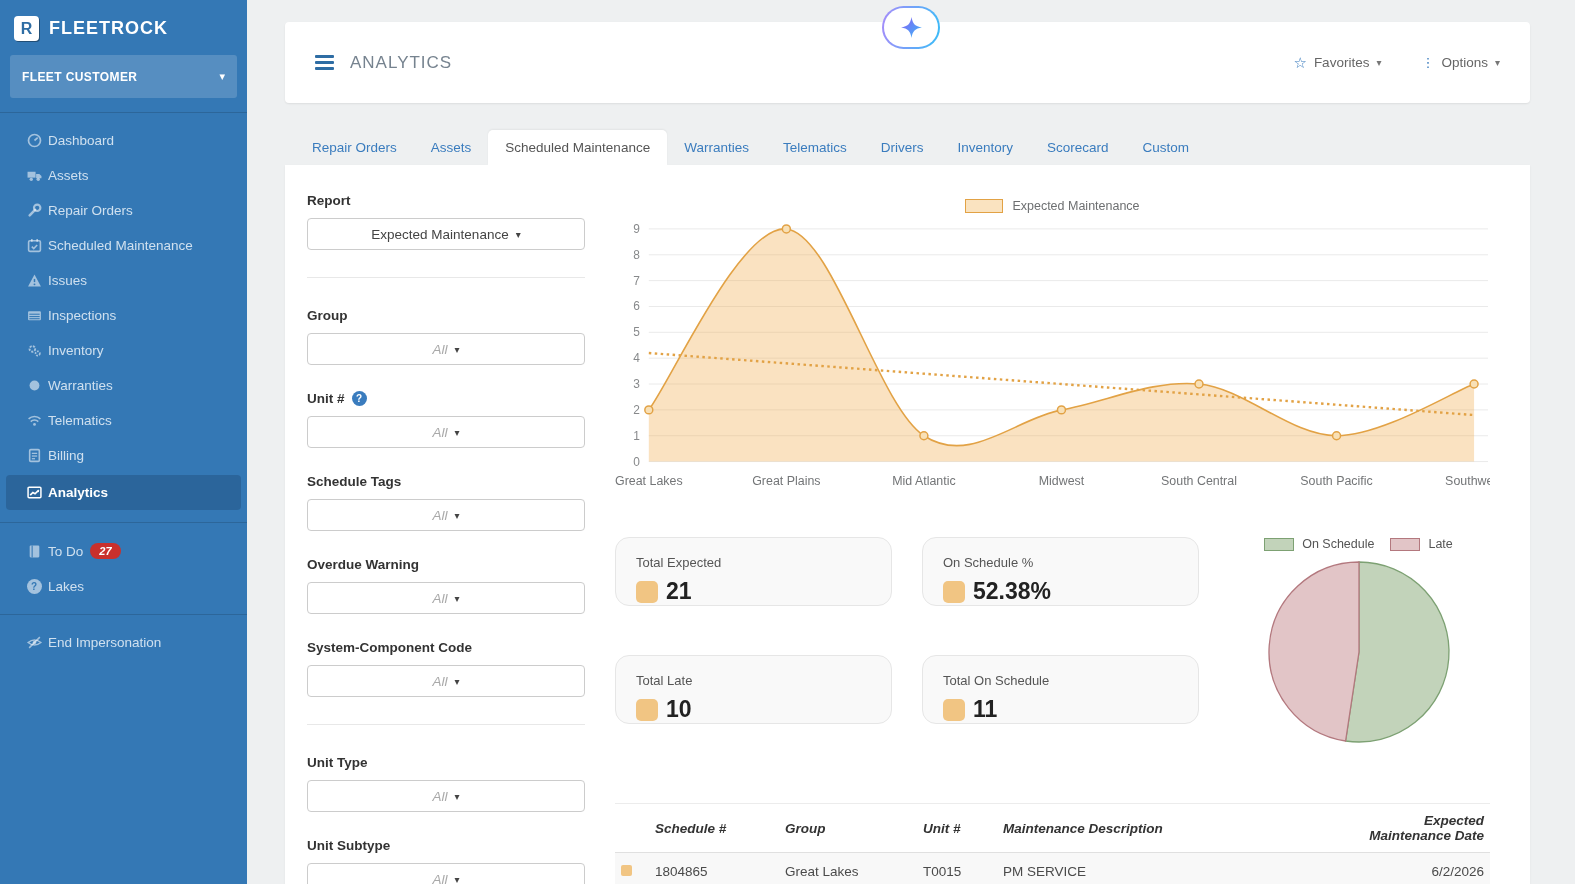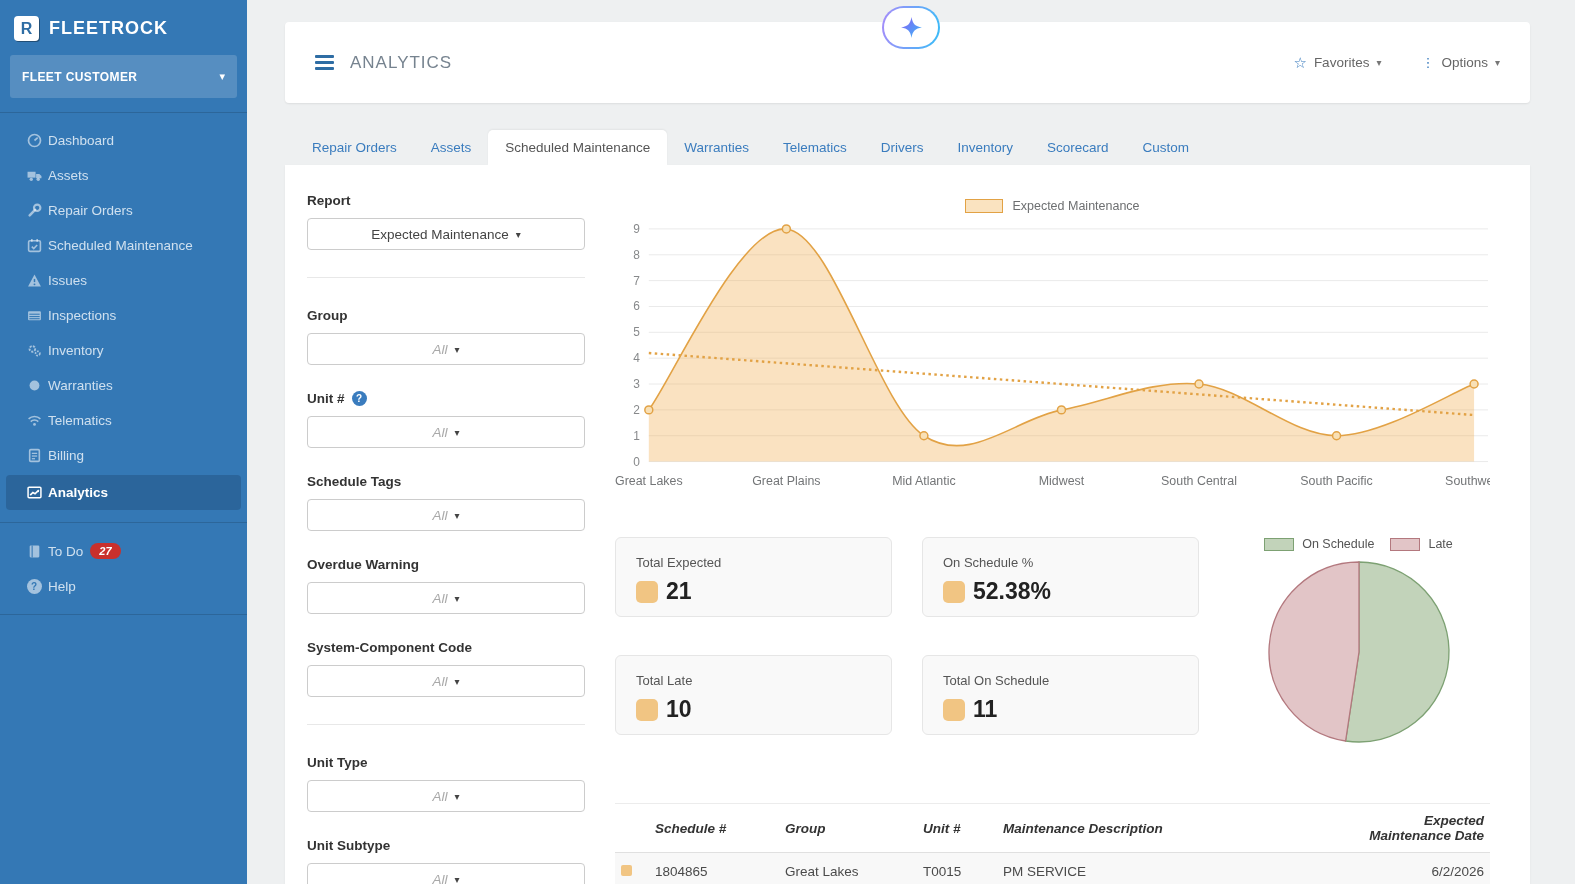--- a/index.html
+++ b/index.html
@@ -71,21 +71,21 @@
   .region { flex:1; padding-right:20px; }
   .chart-legend { display:flex; align-items:center; justify-content:center; gap:9px; margin-top:6px; }
   .cl-swatch { width:38px; height:14px; background:#fae3c0; border:1px solid #e2a245; }
   .cl-label { font-size:12.5px; color:#6d6f71; }
   .area-wrap svg { width:100%; height:auto; display:block; margin-top:2px; }
   .tick { font:12px "Liberation Sans", sans-serif; fill:#87898b; }
   .xlab { font:12.5px "Liberation Sans", sans-serif; fill:#737577; }
   
   .mid-row { display:flex; margin-top:44px; }
   .stats-grid { display:grid; grid-template-columns:277px 277px; gap:22px 30px; }
-  .stat-card { background:#f9f9f9; border:1px solid #e6e6e6; border-radius:6px; height:80px; padding:17px 20px; }
+  .stat-card { background:#f9f9f9; border:1px solid #e6e6e6; border-radius:14px; height:69px; padding:17px 20px; }
   .stat-label { font-size:13px; color:#555; }
   .stat-valrow { display:flex; align-items:center; gap:8px; margin-top:8px; }
   .stat-ic { width:22px; height:22px; border-radius:5px; background:#f1c583; }
   .stat-value { font-size:23px; font-weight:bold; color:#222; }
   .pie-box { margin-left:auto; margin-right:14px; width:235px; display:flex; flex-direction:column; align-items:center; }
   .pie-legend { display:flex; gap:16px; margin-bottom:6px; }
   .pl-item { display:flex; align-items:center; gap:8px; }
   .pl-swatch { width:30px; height:13px; border:1px solid; }
   .pl-label { font-size:12.5px; color:#555; }
   
@@ -232,25 +232,37 @@
             <line x1="4.8" y1="1.5" x2="4.8" y2="12.5" stroke="#3478b5" stroke-width="1"></line>
           </svg>
         </span>
       <span>To Do</span>
       <span class="todo-badge">27</span>
     </div>
     <div class="nav-item">
       <span class="nav-ic">
           <span class="q-circle">?</span>
         </span>
-      <span>Help</span>
+      <span>Lakes</span>
     </div>
   </div>
 
   <div class="side-divider"></div>
+  <div class="nav-group">
+    <div class="nav-item">
+      <span class="nav-ic">
+          <svg width="15" height="15" viewBox="0 0 14 14">
+            <path d="M1 7 Q7 2.2 13 7 Q7 11.8 1 7 Z" fill="none" stroke="currentColor" stroke-width="1.4"></path>
+            <circle cx="7" cy="7" r="1.7" fill="currentColor"></circle>
+            <line x1="2" y1="12" x2="12" y2="2" stroke="currentColor" stroke-width="1.4"></line>
+          </svg>
+        </span>
+      <span>End Impersonation</span>
+    </div>
+  </div>
 </div>
 
 <div class="main">
   <div class="wrap">
     <div class="sparkle-btn">
       <svg width="23" height="23" viewBox="0 0 22 22">
         <defs>
             <linearGradient id="sparkGrad" x1="0" y1="0" x2="1" y2="1">
           <stop offset="0" stop-color="#8a5cf5"></stop>
               <stop offset="1" stop-color="#38bdf8"></stop>

